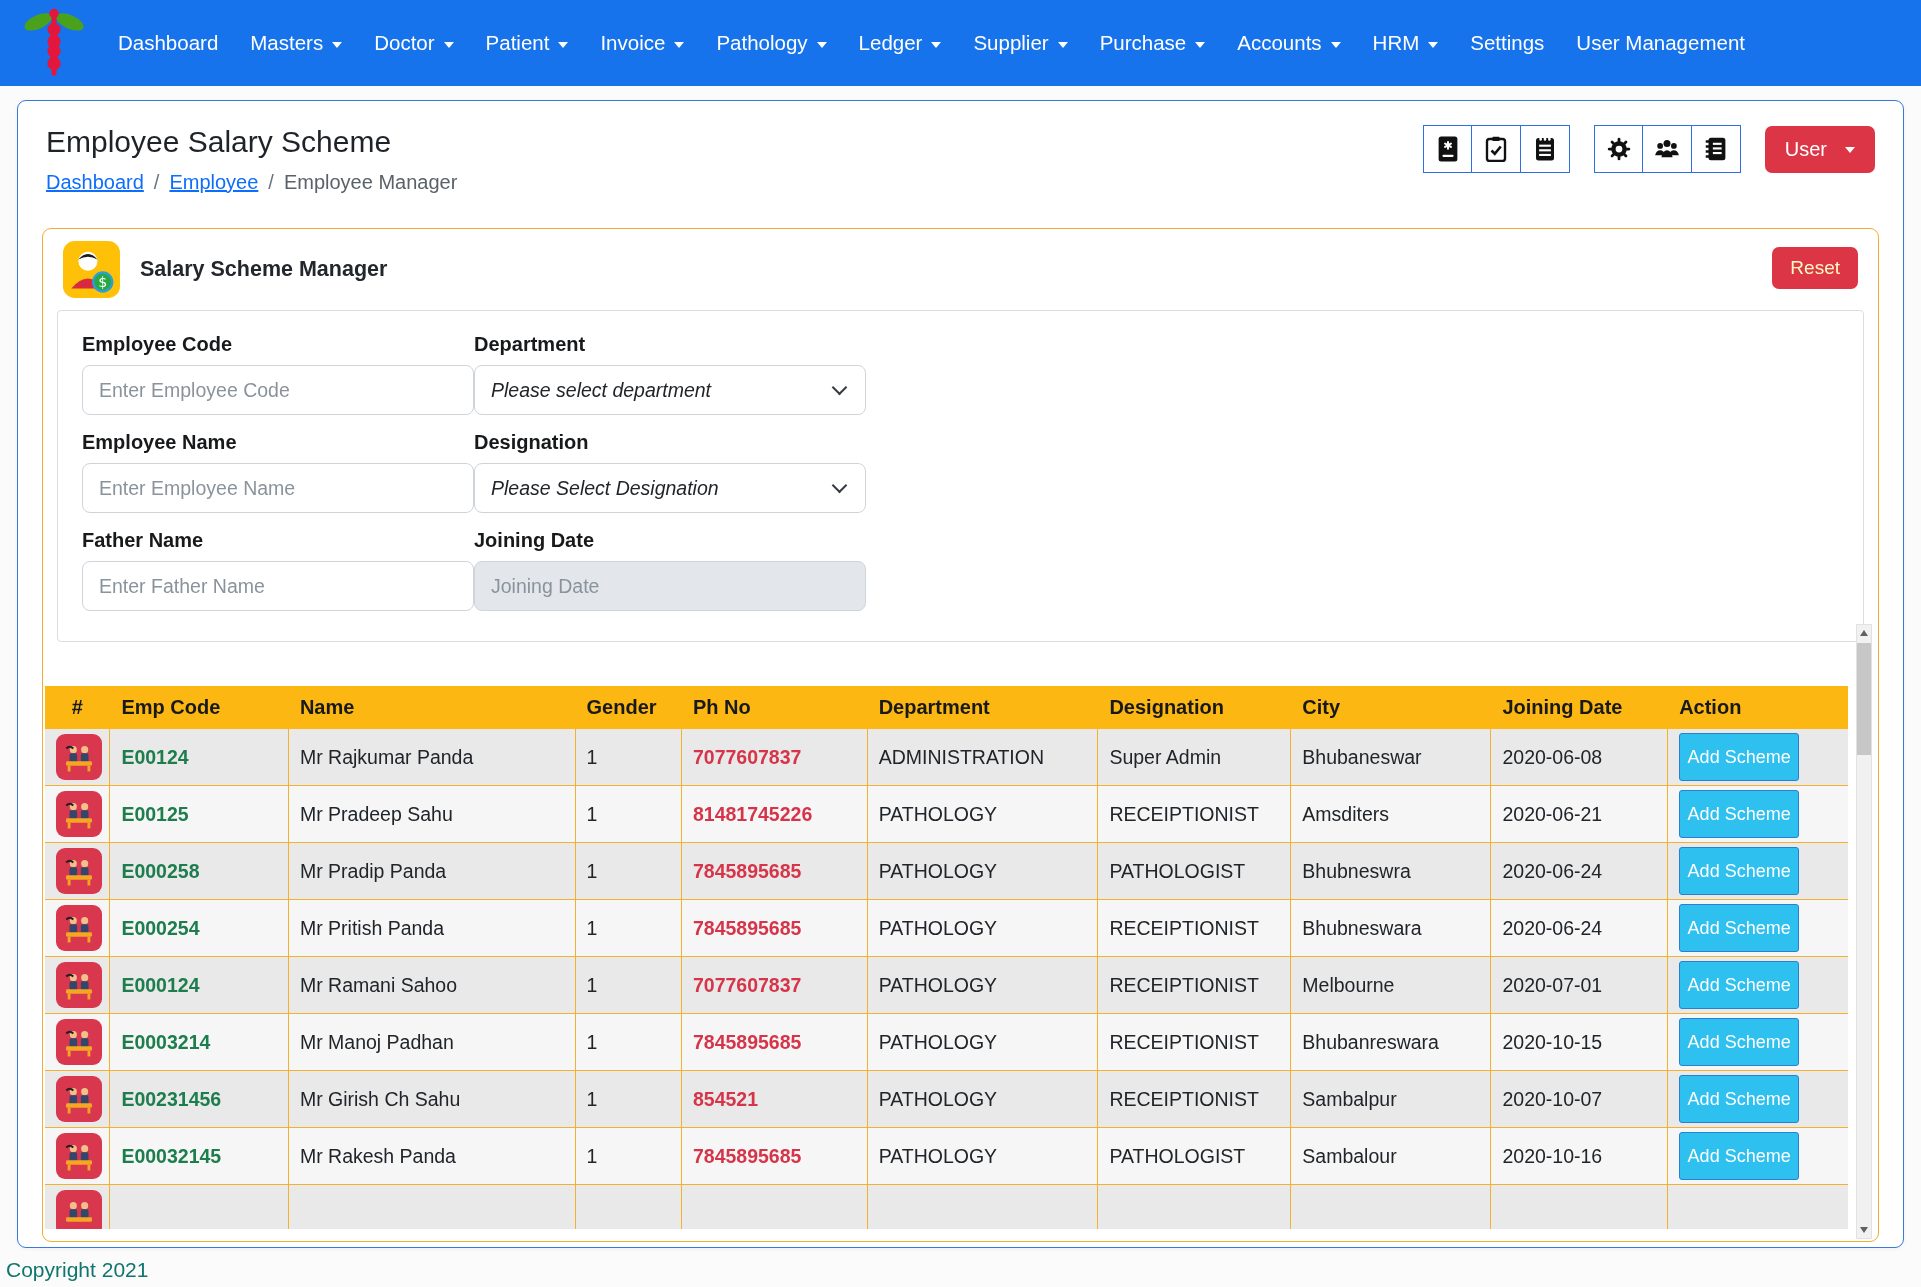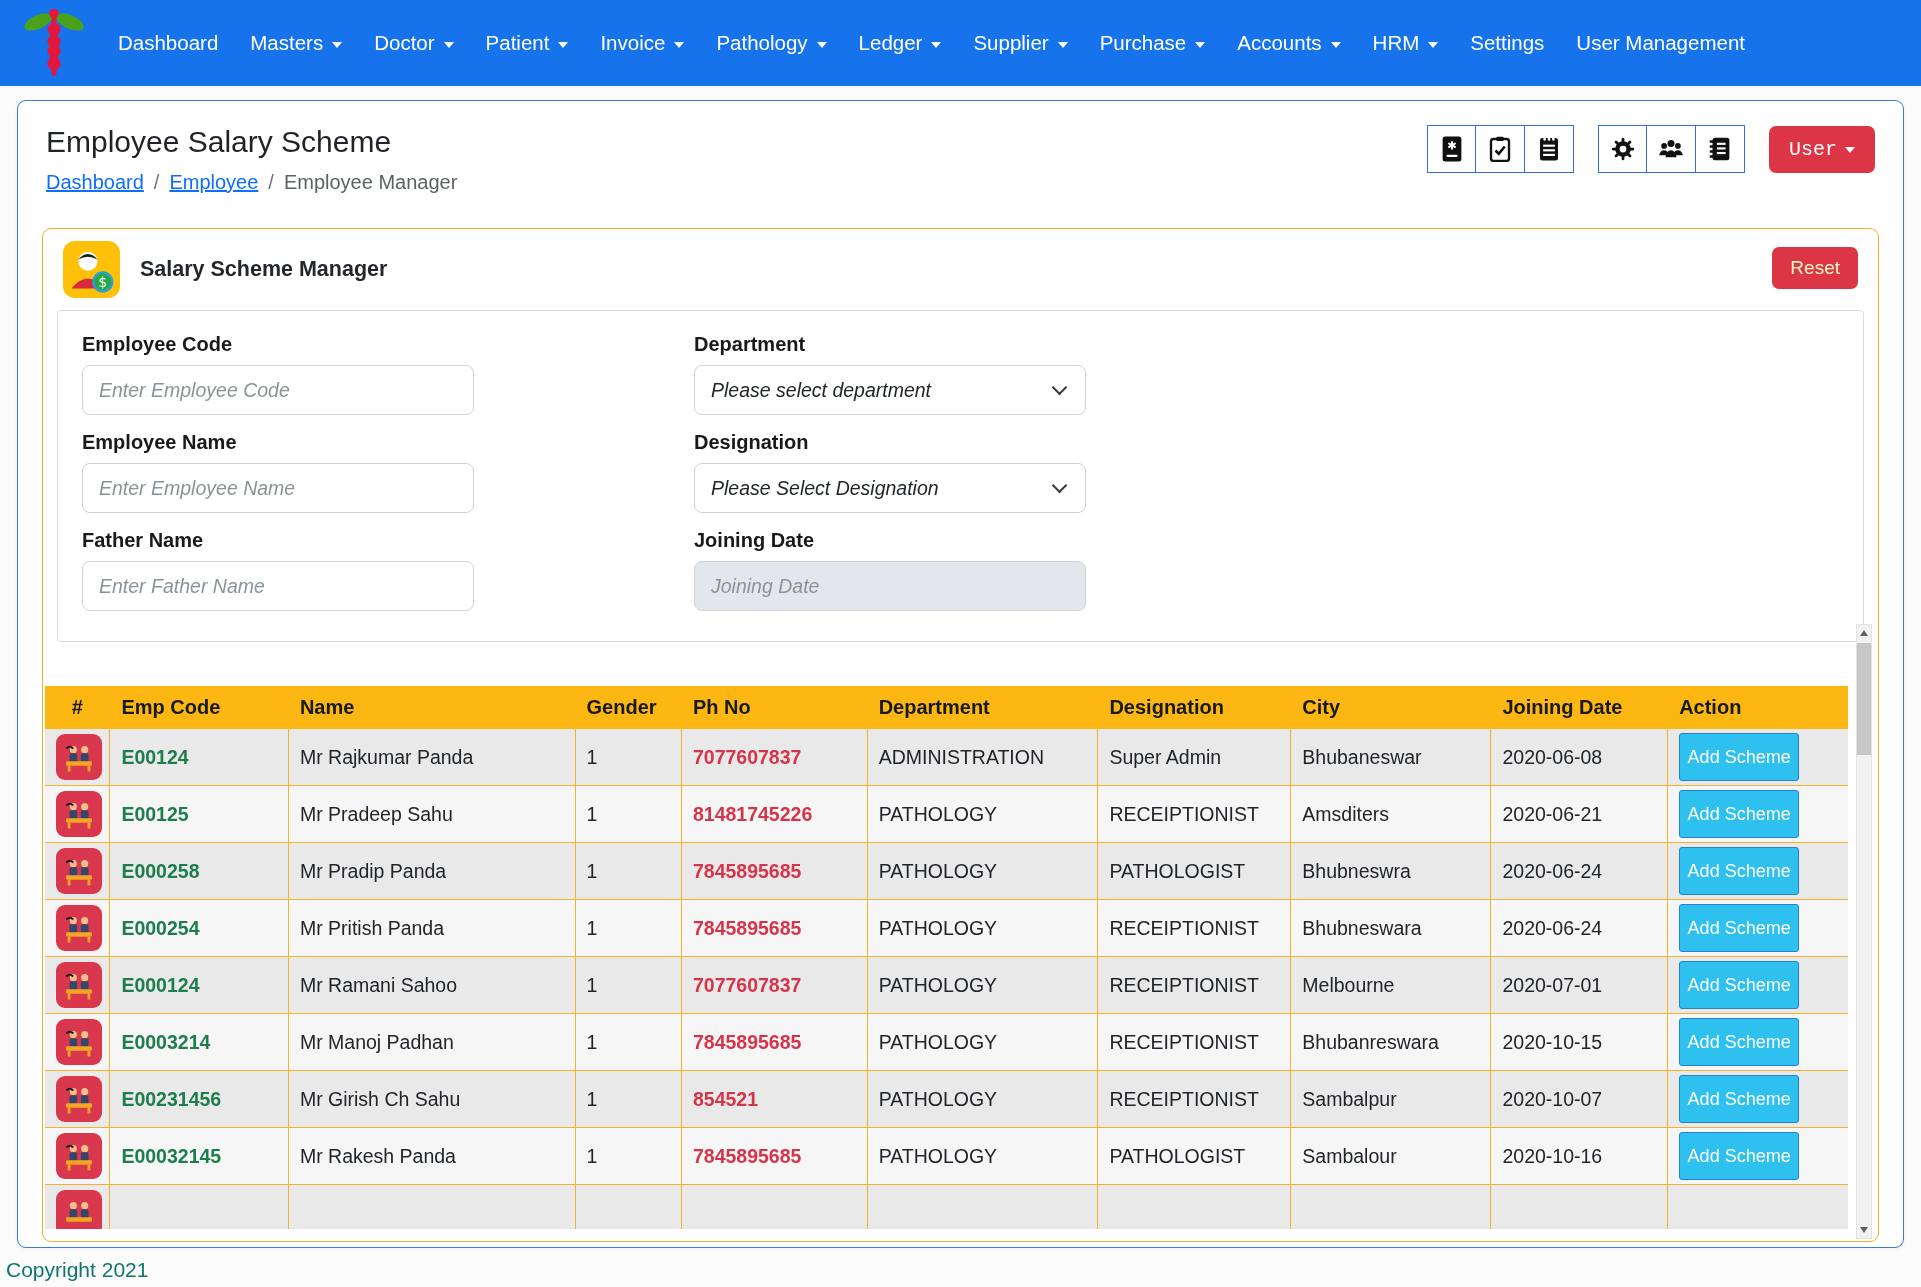--- a/index.html
+++ b/index.html
@@ -24,39 +24,39 @@
   .bc-current { color: #5a6268; }
 
   
   .toolbar { position: absolute; top: 24px; right: 28px; display: flex; align-items: center; gap: 24px; }
   .icon-group { display: flex; }
   .icon-btn { width: 50px; height: 48px; background: #fff; border: 1.5px solid #2f6fe4;
     display: flex; align-items: center; justify-content: center; cursor: pointer; }
   .icon-group .icon-btn + .icon-btn { margin-left: -1.5px; }
   .icon-btn svg { width: 30px; height: 30px; }
   .user-btn { background: #dc3545; color: #fff; border: none; border-radius: 7px; font-size: 20px;
-    padding: 12px 20px; display: flex; align-items: center; gap: 8px; cursor: pointer;
-    font-family: Liberation Mono, monospace; }
+    padding: 12px 20px; display: flex; align-items: center; gap: 18px; cursor: pointer;
+    font-family: Liberation Sans, sans-serif; }
   .user-caret { width: 0; height: 0; border-left: 5.5px solid transparent; border-right: 5.5px solid transparent; border-top: 6px solid #fff; margin-top: 2px; }
 
   
   .panel { margin: 34px 24px 0; border: 1px solid #f0ad2f; border-radius: 9px; position: relative; background: #fff; padding-bottom: 12px; }
   .panel-head { display: flex; align-items: center; gap: 20px; padding: 12px 20px 8px; }
   .panel-icon { width: 57px; height: 57px; }
   .panel-title { font-size: 21.5px; font-weight: bold; color: #23272b; }
   .reset-btn { position: absolute; top: 18px; right: 20px; background: #dc3545; color: #fef9c3; border: none;
     border-radius: 7px; font-size: 19px; padding: 10px 18px; cursor: pointer; font-family: "Liberation Sans", sans-serif; }
 
   
   .filter-card { margin: 4px 14px 0; border: 1px solid #d9dde2; border-radius: 4px; padding: 22px 24px 30px; }
-  .filter-grid { display: grid; grid-template-columns: 392px 392px 392px; column-gap: 220px; align-items: start; }
+  .filter-grid { display: grid; grid-template-columns: 392px 392px 392px; align-items: start; }
   .f-label { font-size: 20px; font-weight: bold; margin: 16px 0 9px; color: #17191b; }
   .f-col .f-label:first-child { margin-top: 0; }
   .f-input { width: 100%; height: 50px; border: 1px solid #ced4da; border-radius: 8px; padding: 0 16px;
-    font-size: 19.5px; color: #212529; background: #fff; font-family: "Liberation Sans", sans-serif; outline: none; font-style: italic; }
+    font-size: 19.5px; color: #212529; background: #fff; font-family: "Liberation Sans", sans-serif; outline: none; }
   .f-input::placeholder { color: #8a939c; }
   .f-input.is-disabled { background: #e3e7eb; border-color: #cfd4d9; }
   .f-select { width: 100%; height: 50px; border: 1px solid #ced4da; border-radius: 8px; background: #fff;
     display: flex; align-items: center; justify-content: space-between; padding: 0 20px 0 16px;
     font-size: 19.5px; color: #212529; cursor: pointer; font-style: italic; }
   .f-select.narrow { width: 290px; }
   .chev { width: 11px; height: 11px; border-right: 2.4px solid #343a40; border-bottom: 2.4px solid #343a40;
     transform: rotate(45deg); margin-top: -5px; flex: 0 0 auto; }
   .search-btn { margin-top: 38px; background: #1673ec; color: #fff; border: none; border-radius: 8px;
     font-size: 20px; padding: 13px 25px; cursor: pointer; font-family: "Liberation Sans", sans-serif; }

